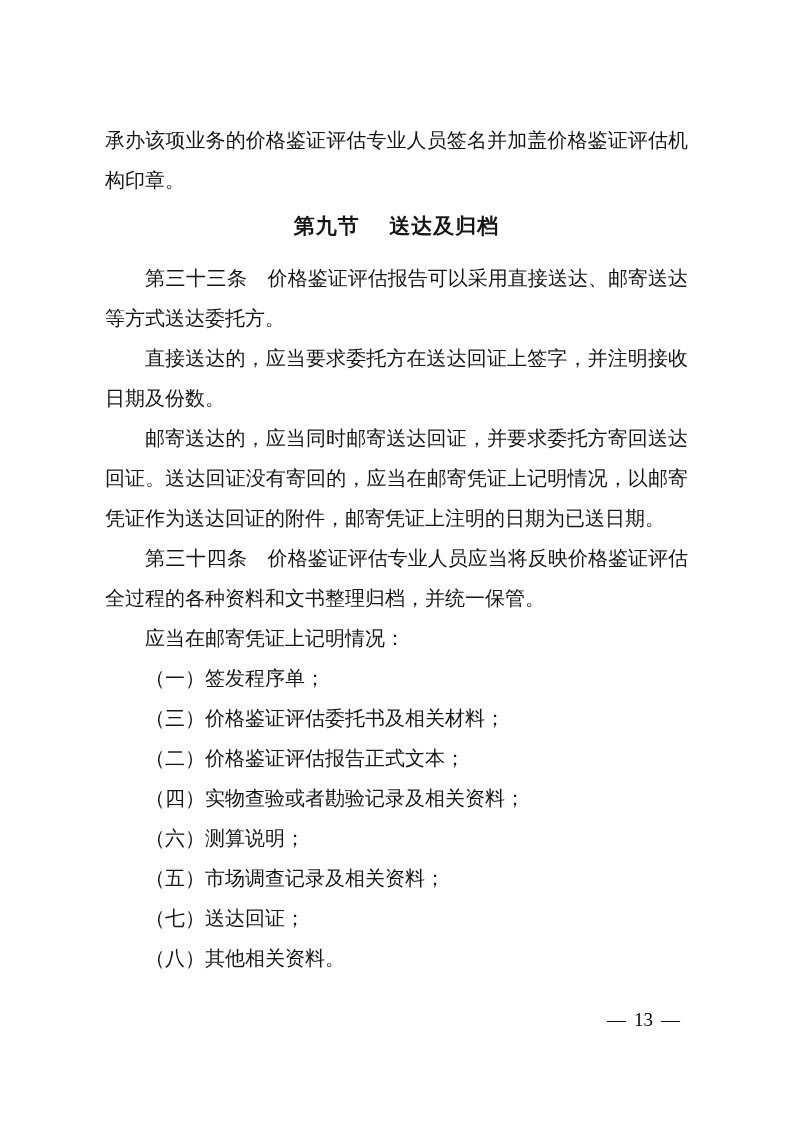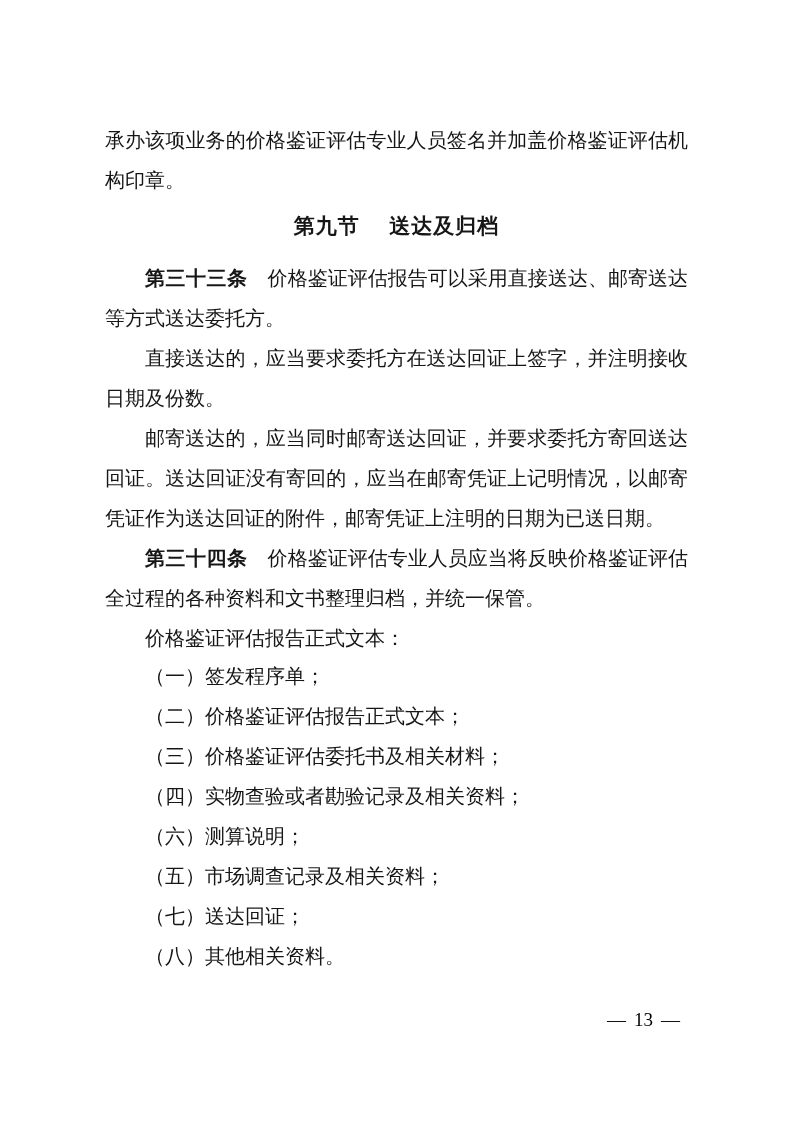--- a/index.html
+++ b/index.html
@@ -29,25 +29,25 @@
     font-size: 21px;
     font-weight: bold;
     text-align: center;
     text-indent: 0;
     line-height: 40px;
     margin: 6px 0 12px 0;
     letter-spacing: 1px;
   }
   .section-heading .heading-number { margin-right: 1.4em; }
   .article-number {
-    font-weight: bold;
+    font-weight: normal;
     margin-right: 1em;
     letter-spacing: 0.5px;
   }
-  .list-item { text-indent: 2em; font-family: Liberation Mono, monospace; }
+  .list-item { text-indent: 2em; }
   .footer {
     position: absolute;
     top: 1000px;
     right: 109px;
     height: 40px;
     line-height: 40px;
     font-size: 19px;
     color: #000000;
   }
   .footer span { margin: 0 4px; }
@@ -69,25 +69,25 @@
     </p>
 
     <p class="para">直接送达的，应当要求委托方在送达回证上签字，并注明接收日期及份数。</p>
 
     <p class="para">邮寄送达的，应当同时邮寄送达回证，并要求委托方寄回送达回证。送达回证没有寄回的，应当在邮寄凭证上记明情况，以邮寄凭证作为送达回证的附件，邮寄凭证上注明的日期为已送日期。</p>
 
     <p class="para">
       <span class="article-number">第三十四条</span><span>价格鉴证评估专业人员应当将反映价格鉴证评估全过程的各种资料和文书整理归档，并统一保管。</span>
     </p>
 
-    <p class="para">价格鉴证评估报告正式文本：</p>
+    <p class="para">应当在邮寄凭证上记明情况：</p>
 
     <p class="list-item">（一）签发程序单；</p>
+    <p class="list-item">（三）价格鉴证评估委托书及相关材料；</p>
     <p class="list-item">（二）价格鉴证评估报告正式文本；</p>
-    <p class="list-item">（三）价格鉴证评估委托书及相关材料；</p>
     <p class="list-item">（四）实物查验或者勘验记录及相关资料；</p>
     <p class="list-item">（六）测算说明；</p>
     <p class="list-item">（五）市场调查记录及相关资料；</p>
     <p class="list-item">（七）送达回证；</p>
     <p class="list-item">（八）其他相关资料。</p>
 
   </div>
 
   <div class="footer">
     <span>—</span><span>13</span><span>—</span>

